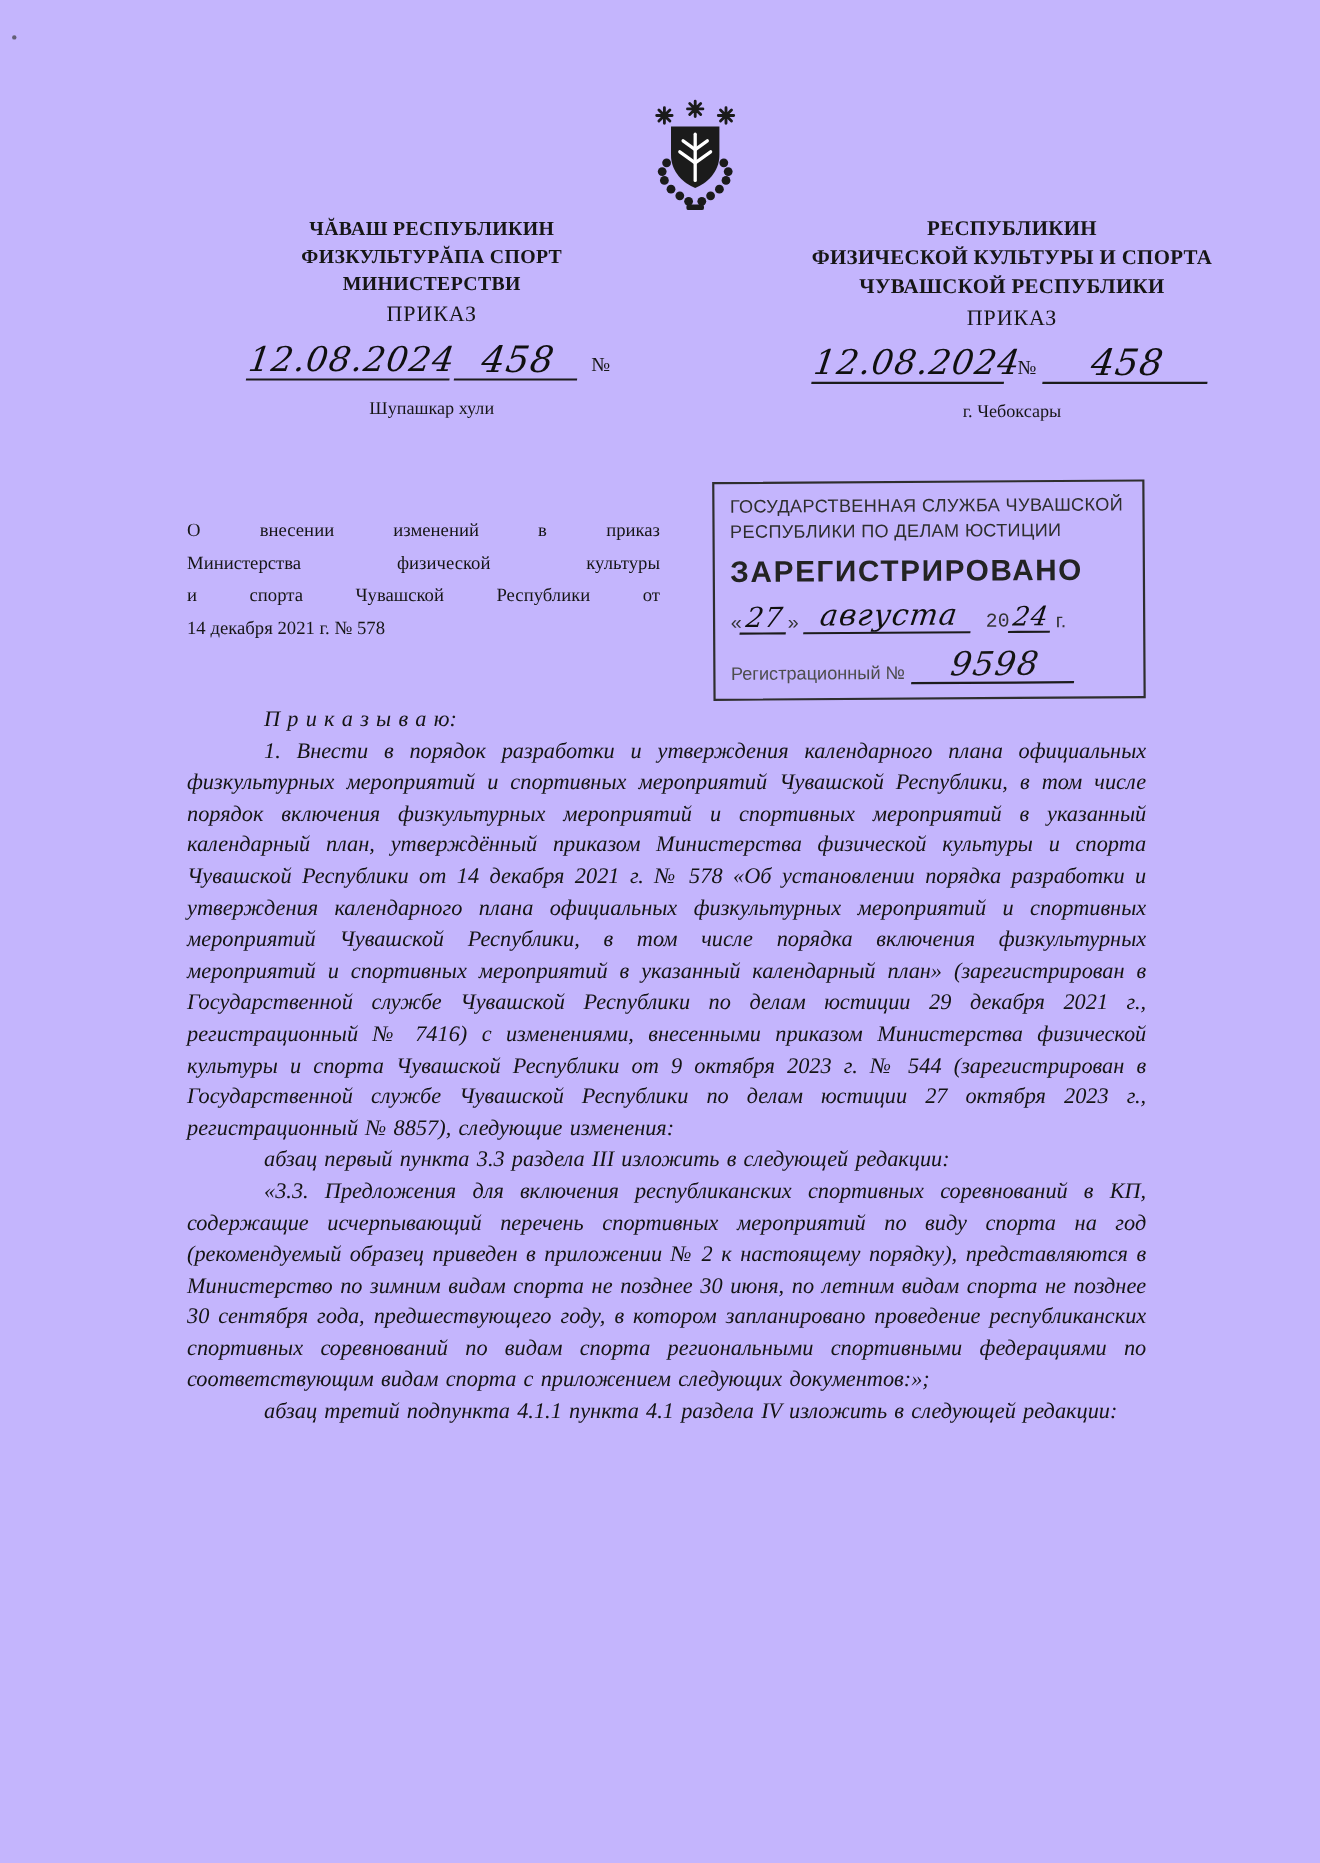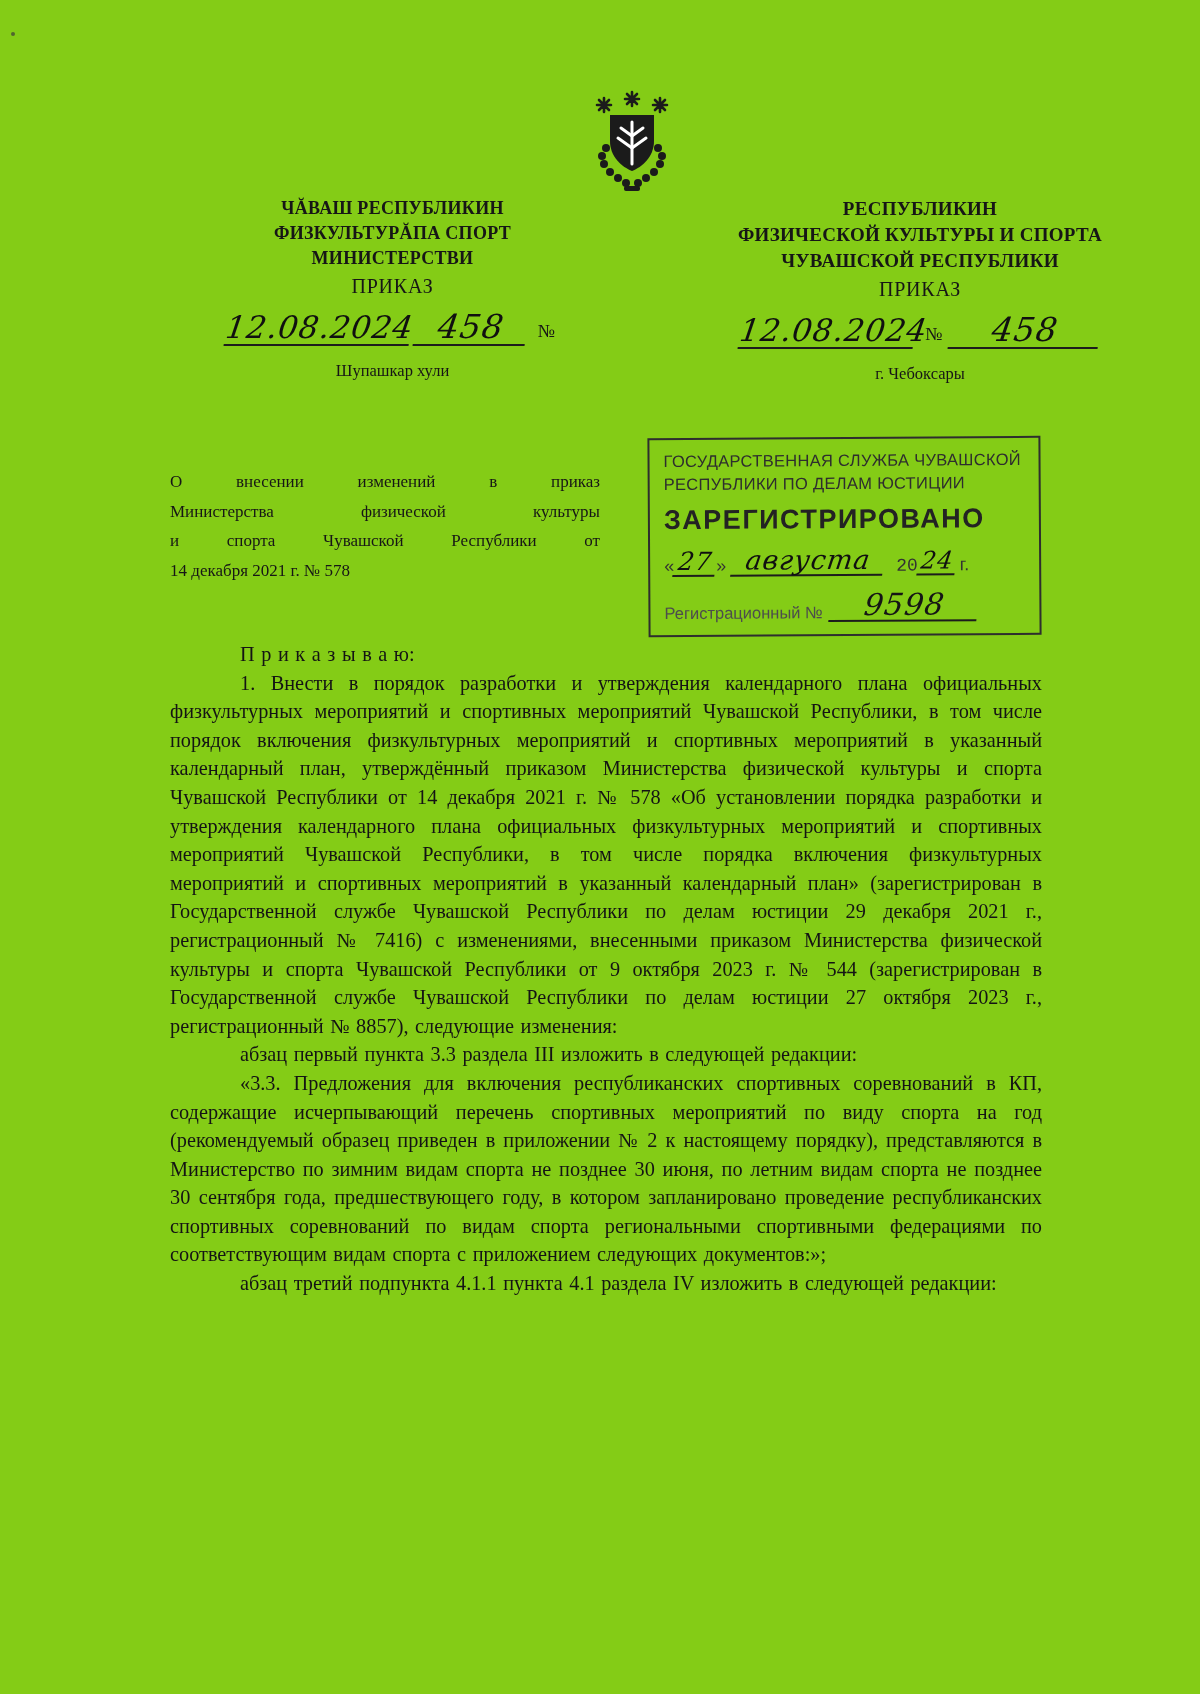--- a/index.html
+++ b/index.html
@@ -3,21 +3,21 @@
 <meta charset="utf-8">
 <style>
   * { margin: 0; padding: 0; box-sizing: border-box; }
   html, body { background: #ffffff; }
   body { font-family: "Liberation Serif", serif; color: #161616; }
 
   .page {
     position: relative;
     width: 1200px;
     height: 1694px;
-    background: #84cc16;
+    background: #c4b5fd;
     margin: 0 auto;
     overflow: hidden;
   }
 
   .dot-artifact {
     position: absolute;
     left: 11px; top: 32px;
     width: 4px; height: 4px;
     background: #3a3a3a;
     border-radius: 50%;
@@ -143,20 +143,21 @@
     left: 170px; top: 640px;
     width: 872px;
     font-size: 20.3px;
     line-height: 28.6px;
     color: #141414;
   }
   .doc-body p {
     text-align: justify;
     text-indent: 70px;
     word-spacing: 1.5px;
+    font-style: italic;
   }
   .doc-body .opening { text-align: left; }
 </style>
 </head>
 <body>
 
 <div class="page">
 
   <span class="dot-artifact"></span>
 

